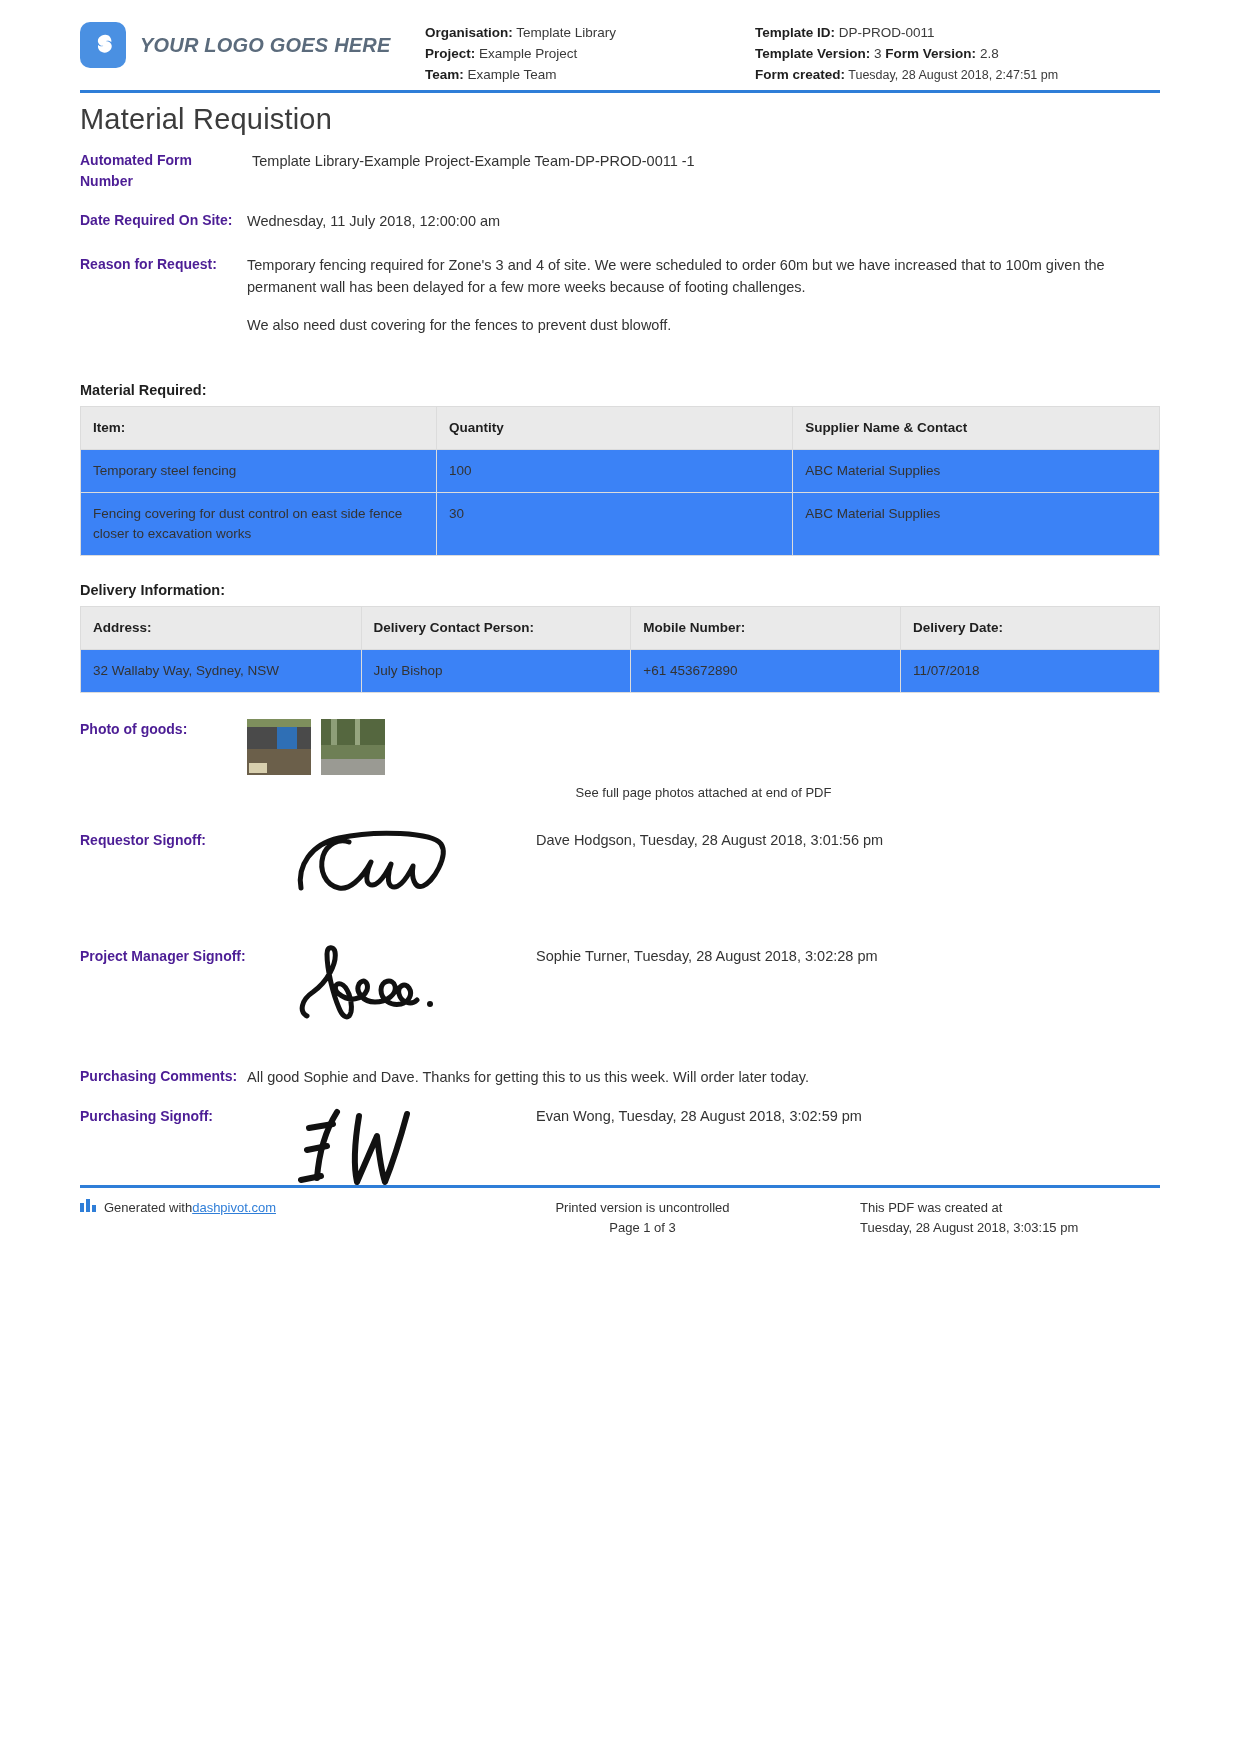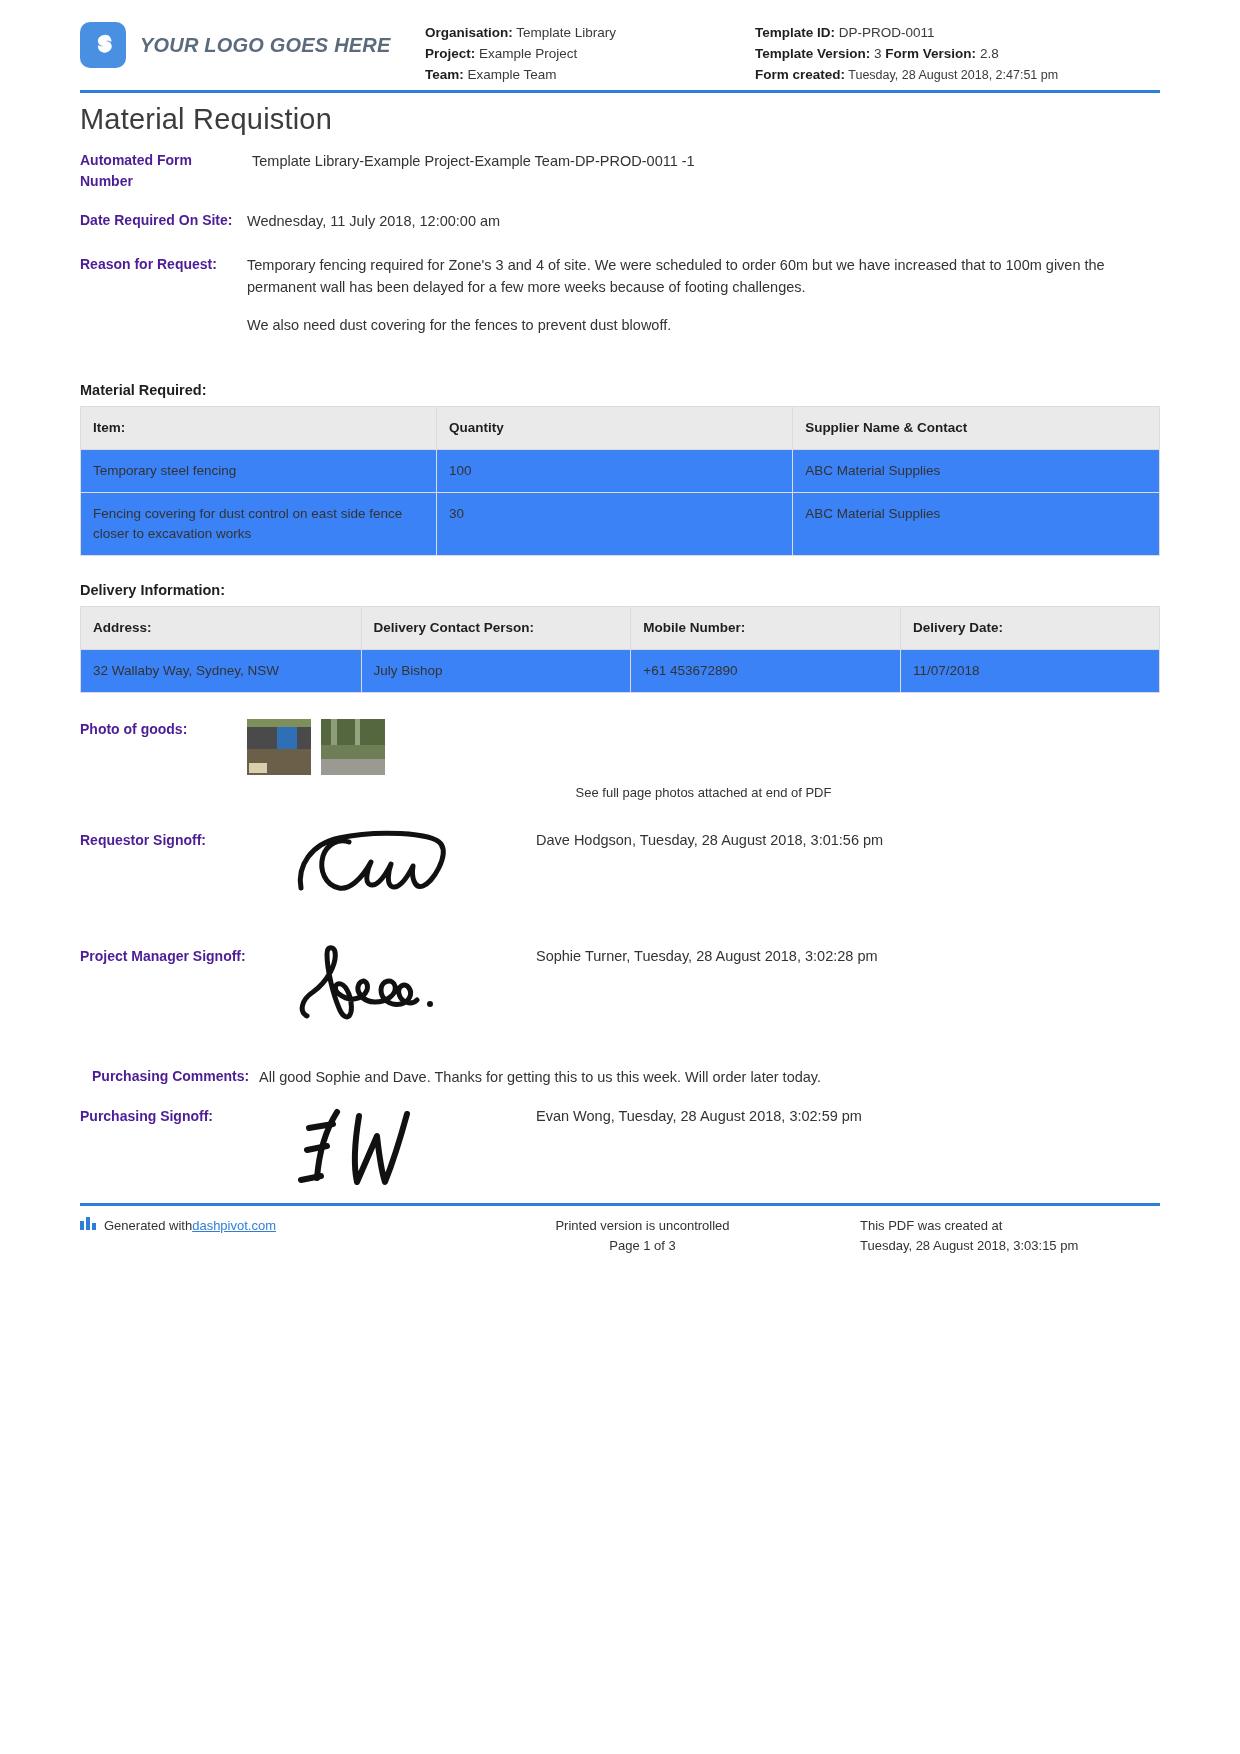--- a/index.html
+++ b/index.html
@@ -77,21 +77,21 @@
   .photo-caption { font-size:13px; color:#333; margin-top:10px;text-align:center; }
 
   
   .sign-row { display:flex; margin-top:26px;gap:38px; }
   .sign-mid { flex:0 0 213px; position:relative; height:74px; }
   .sign-name { flex:1 1 auto; font-size:14.5px; color:#333; padding-top:2px; }
   .sig-svg { position:absolute; left:8px; top:-4px; }
 
   
   .footer {
-    position:absolute; left:80px; right:80px; bottom:16px;
+    position:absolute; left:80px; right:80px; bottom:34px;
   }
   .footer-rule { border-top:3px solid #2f7ed8; margin-bottom:10px; }
   .footer-grid { display:flex; font-size:13px; color:#333; line-height:20px; }
   .f-left { flex:0 0 345px; display:flex; align-items:flex-start; }
   .f-center { flex:1 1 auto; text-align:center; }
   .f-right { flex:0 0 300px; text-align:left; }
   .f-link { color:#2f7ed8; text-decoration:underline; }
   .bars { display:inline-block; margin-right:7px; }
 </style>
 </head>
@@ -247,21 +247,21 @@
     <div class="field-label">Project Manager Signoff:</div>
     <div class="sign-mid">
       <svg class="sig-svg" width="175" height="85" viewBox="0 0 175 85">
         <path d="M14 74 C6 70 8 58 20 50 C34 40 44 22 42 10 C41 4 34 4 34 12 C34 28 40 52 46 66 C50 76 56 78 58 70 C60 58 54 44 48 42 C42 40 40 48 46 52 C56 60 70 58 74 48 C76 40 70 36 66 42 C62 50 70 60 82 60 C94 60 104 52 102 44 C100 36 88 38 88 48 C88 58 98 64 108 62 C116 60 120 52 116 46 C112 40 104 44 106 52 C108 60 118 64 124 58" fill="none" stroke="#111" stroke-width="5" stroke-linecap="round" stroke-linejoin="round"></path>
         <circle cx="137" cy="62" r="3" fill="#111"></circle>
       </svg>
     </div>
     <div class="sign-name">Sophie Turner, Tuesday, 28 August 2018, 3:02:28 pm</div>
   </div>
 
-  <div class="field-row" style="margin-top:46px;margin-left:12px;">
+  <div class="field-row" style="margin-top:46px;">
     <div class="field-label">Purchasing Comments:</div>
     <div class="field-value">All good Sophie and Dave. Thanks for getting this to us this week. Will order later today.</div>
   </div>
 
   <div class="sign-row" style="margin-top:18px;">
     <div class="field-label">Purchasing Signoff:</div>
     <div class="sign-mid">
       <svg class="sig-svg" width="175" height="90" viewBox="0 0 175 90">
         <path d="M44 10 C34 26 26 50 24 76" fill="none" stroke="#111" stroke-width="6" stroke-linecap="round"></path>
         <path d="M40 22 L16 26" fill="none" stroke="#111" stroke-width="6" stroke-linecap="round"></path>

